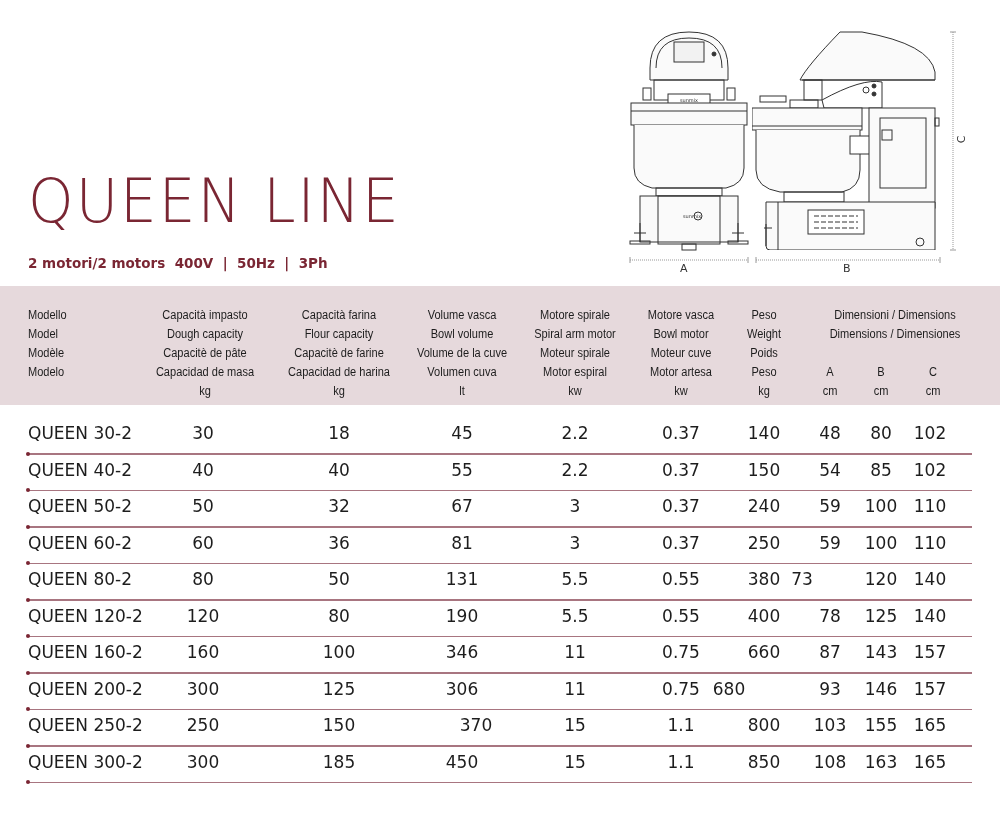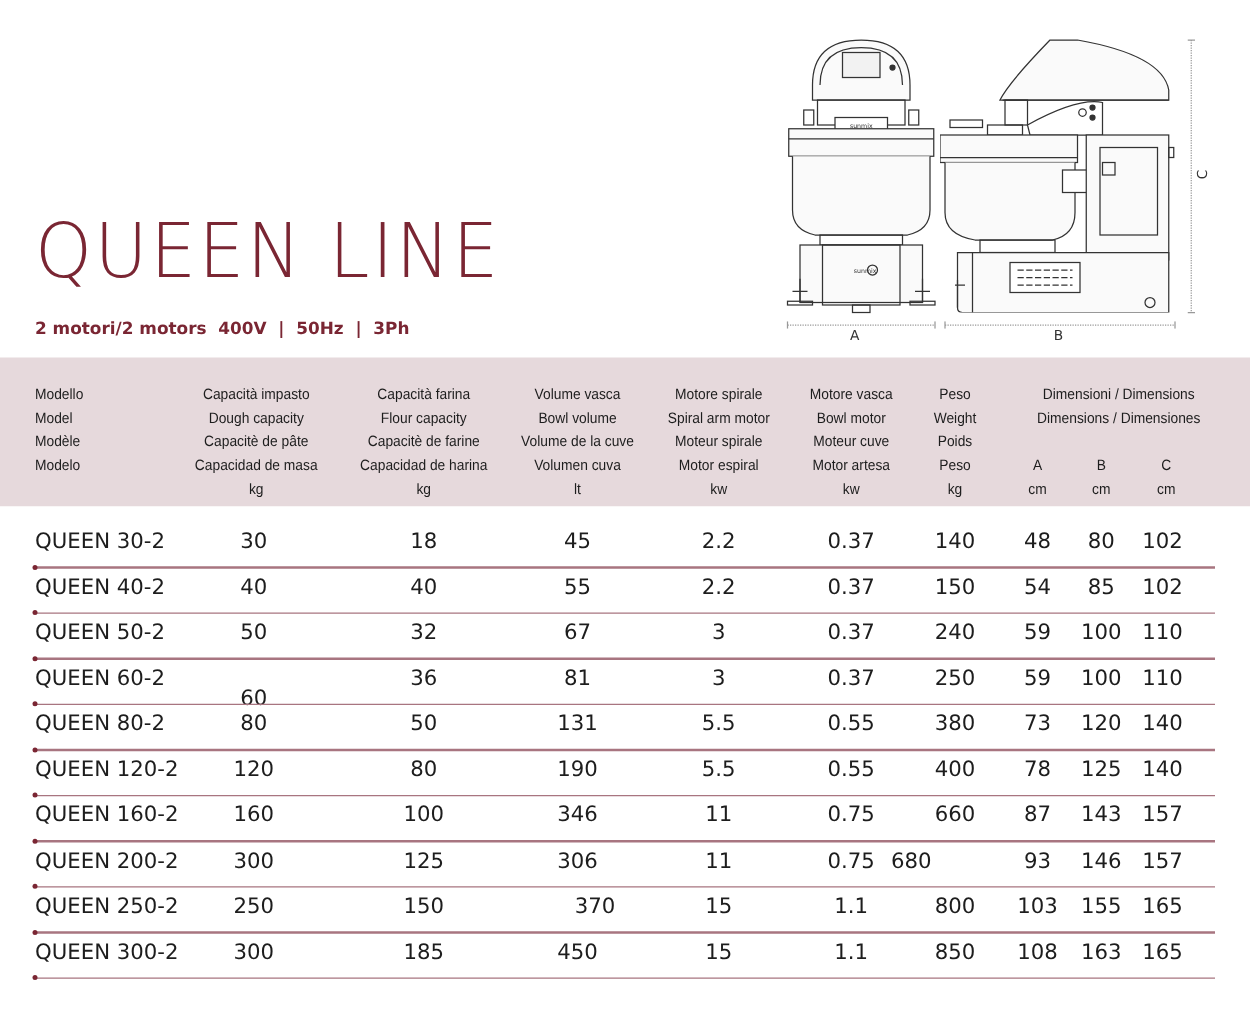--- a/index.html
+++ b/index.html
@@ -214,41 +214,41 @@
     <span class="cell" style="left:648px; width:66px;">0.37</span>
     <span class="cell" style="left:731px; width:66px;">240</span>
     <span class="cell" style="left:808px; width:44px;">59</span>
     <span class="cell" style="left:859px; width:44px;">100</span>
     <span class="cell" style="left:908px; width:44px;">110</span>
     <div class="rule"></div>
       <div class="dot"></div>
   </div>
   <div class="row">
     <span class="cell model" style="left:28px;">QUEEN 60-2</span>
-    <span class="cell" style="left:170px; width:66px;margin-top:16px;">60</span>
+    <span class="cell" style="left:170px; width:66px;">60</span>
     <span class="cell" style="left:306px; width:66px;">36</span>
     <span class="cell" style="left:429px; width:66px;">81</span>
     <span class="cell" style="left:542px; width:66px;">3</span>
     <span class="cell" style="left:648px; width:66px;">0.37</span>
     <span class="cell" style="left:731px; width:66px;">250</span>
     <span class="cell" style="left:808px; width:44px;">59</span>
     <span class="cell" style="left:859px; width:44px;">100</span>
     <span class="cell" style="left:908px; width:44px;">110</span>
     <div class="rule"></div>
       <div class="dot"></div>
   </div>
   <div class="row">
     <span class="cell model" style="left:28px;">QUEEN 80-2</span>
     <span class="cell" style="left:170px; width:66px;">80</span>
     <span class="cell" style="left:306px; width:66px;">50</span>
     <span class="cell" style="left:429px; width:66px;">131</span>
     <span class="cell" style="left:542px; width:66px;">5.5</span>
     <span class="cell" style="left:648px; width:66px;">0.55</span>
     <span class="cell" style="left:731px; width:66px;">380</span>
-    <span class="cell" style="left:808px; width:44px;">73</span>
+    <span class="cell" style="left:780px; width:44px;">73</span>
     <span class="cell" style="left:859px; width:44px;">120</span>
     <span class="cell" style="left:908px; width:44px;">140</span>
     <div class="rule"></div>
       <div class="dot"></div>
   </div>
   <div class="row">
     <span class="cell model" style="left:28px;">QUEEN 120-2</span>
     <span class="cell" style="left:170px; width:66px;">120</span>
     <span class="cell" style="left:306px; width:66px;">80</span>
     <span class="cell" style="left:429px; width:66px;">190</span>

